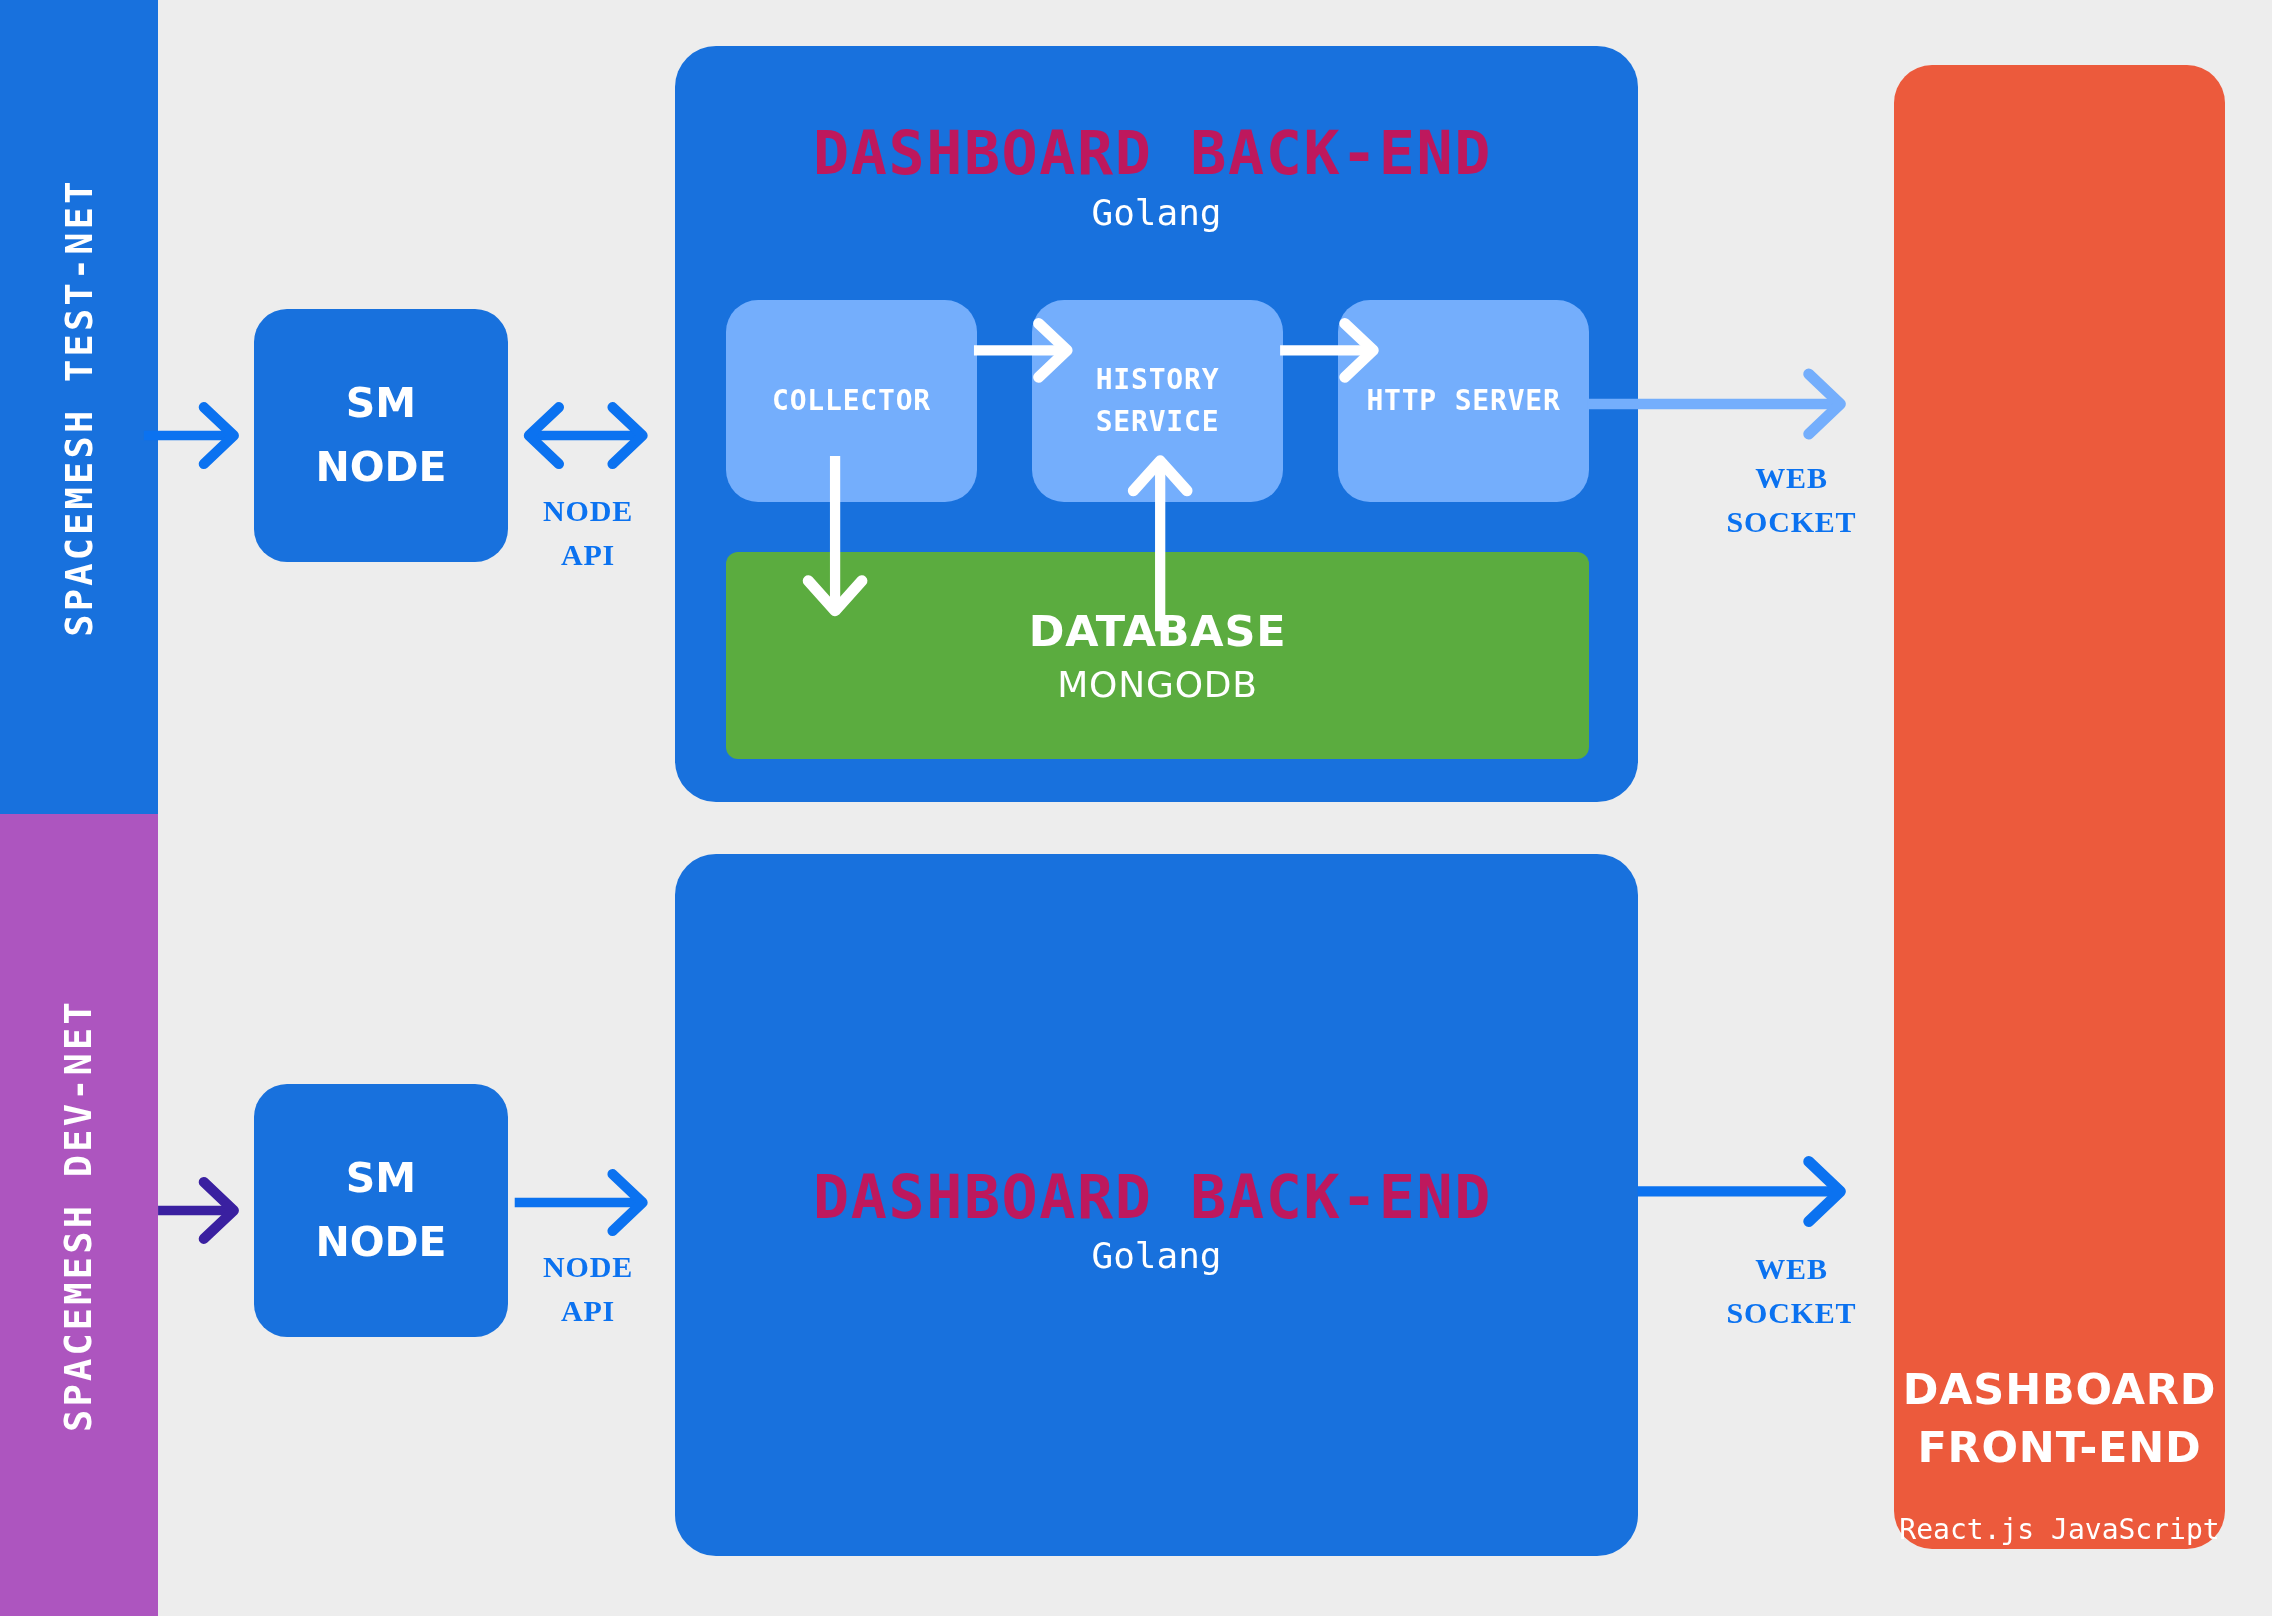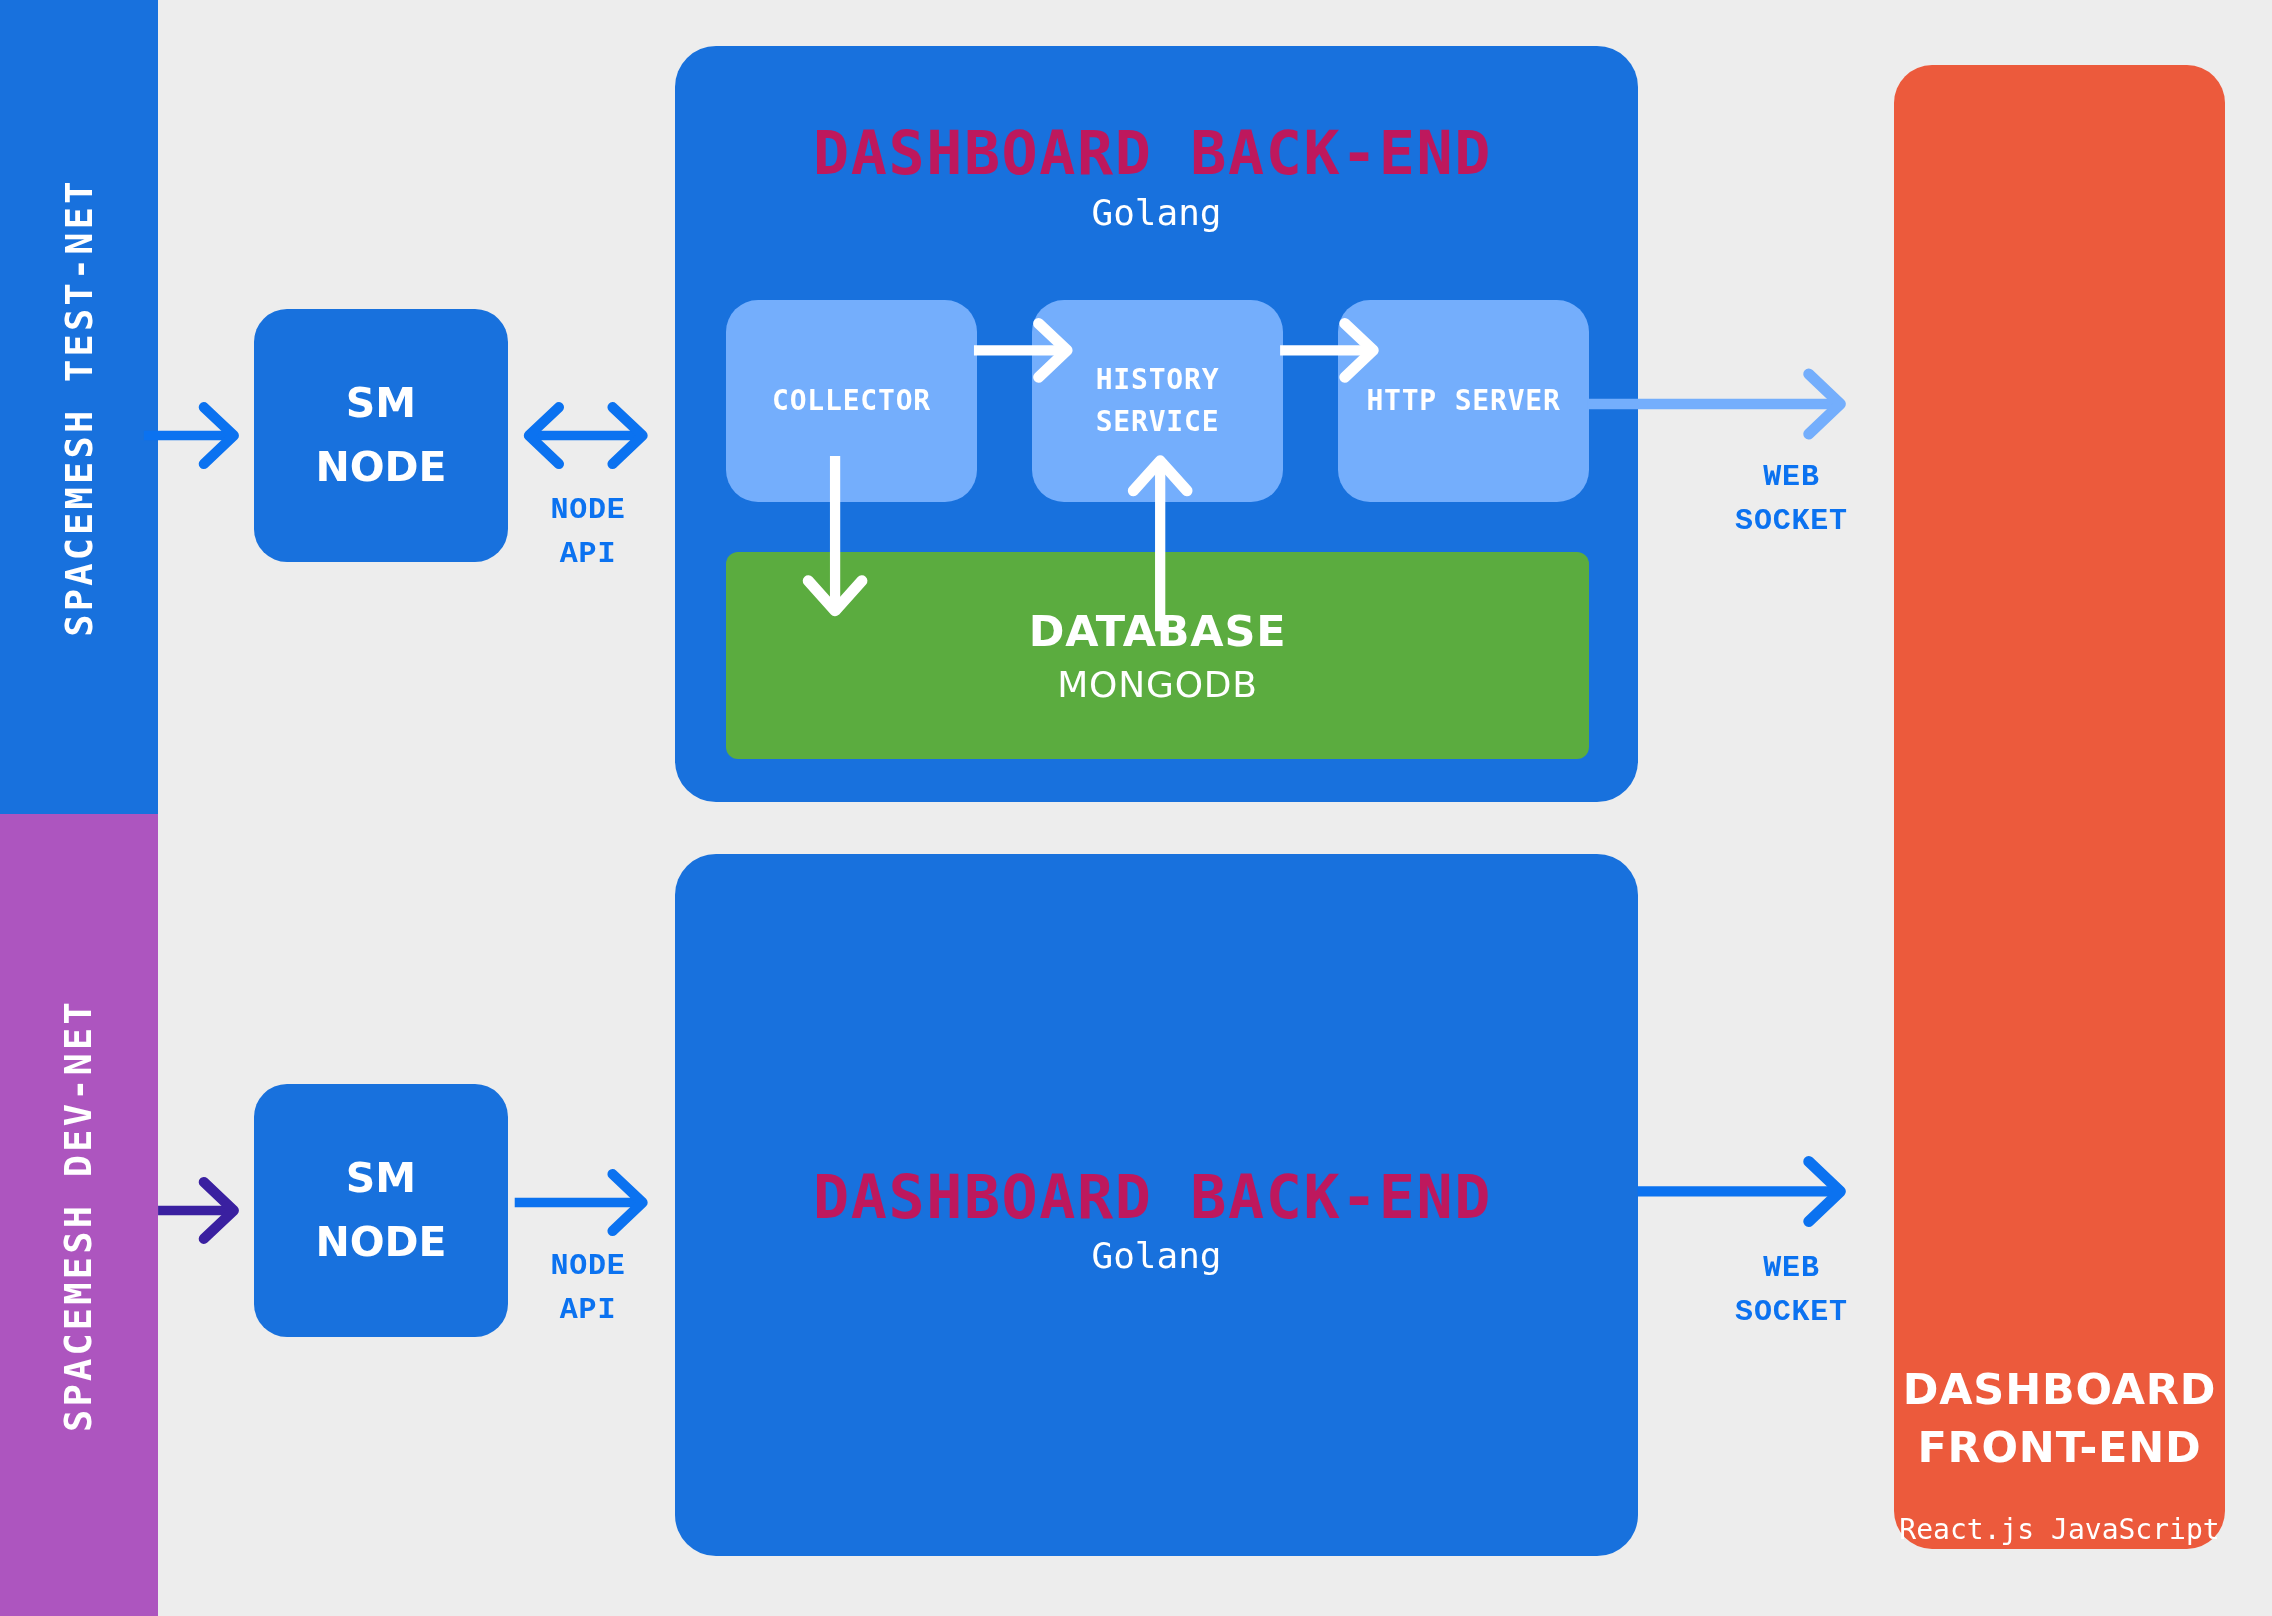--- a/index.html
+++ b/index.html
@@ -180,21 +180,21 @@
     text-align: center;
     line-height: 1.35;
     margin-top: 35px;
   }
 
   
   .conn-label {
     position: absolute;
     text-align: center;
     color: #0b72f0;
-    font-family: Liberation Mono, monospace;
+    font-family: Liberation Serif, serif;
     font-weight: bold;
     font-size: 30px;
     line-height: 1.45;
     letter-spacing: 0.8px;
     white-space: pre-line;
   }
   #label-nodeapi-top    { left: 505px; top: 489px;  width: 166px; }
   #label-nodeapi-bottom { left: 505px; top: 1245px; width: 166px; }
   #label-ws-top         { left: 1681px; top: 456px;  width: 221px; }
   #label-ws-bottom      { left: 1681px; top: 1247px; width: 221px; }

